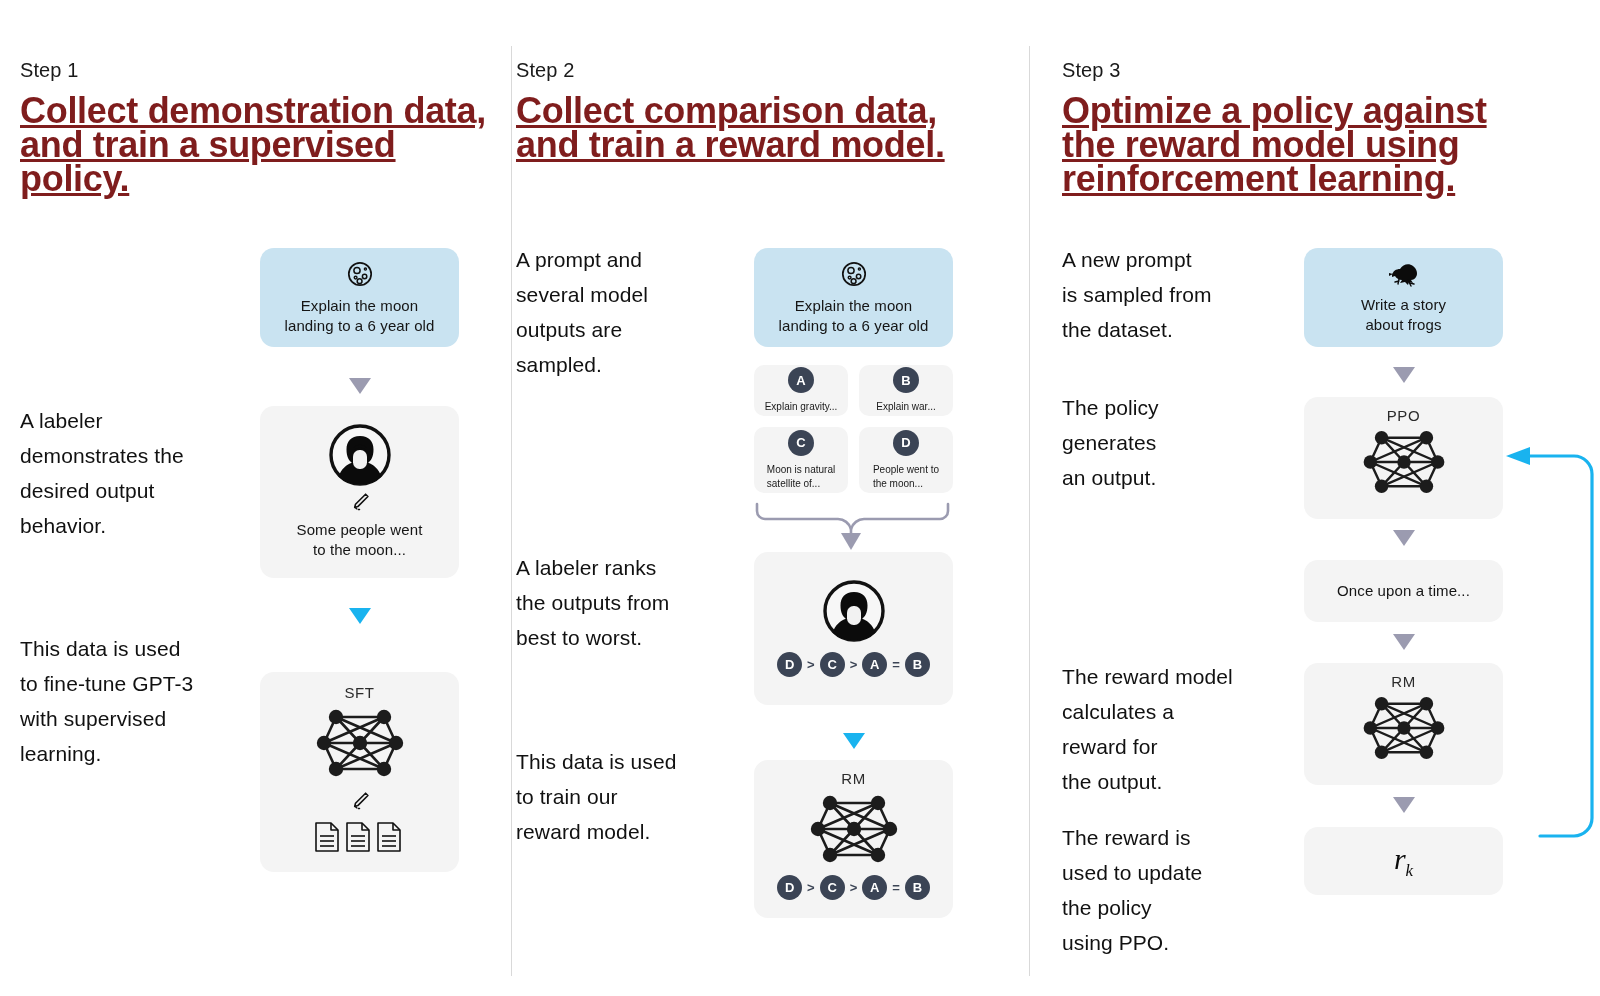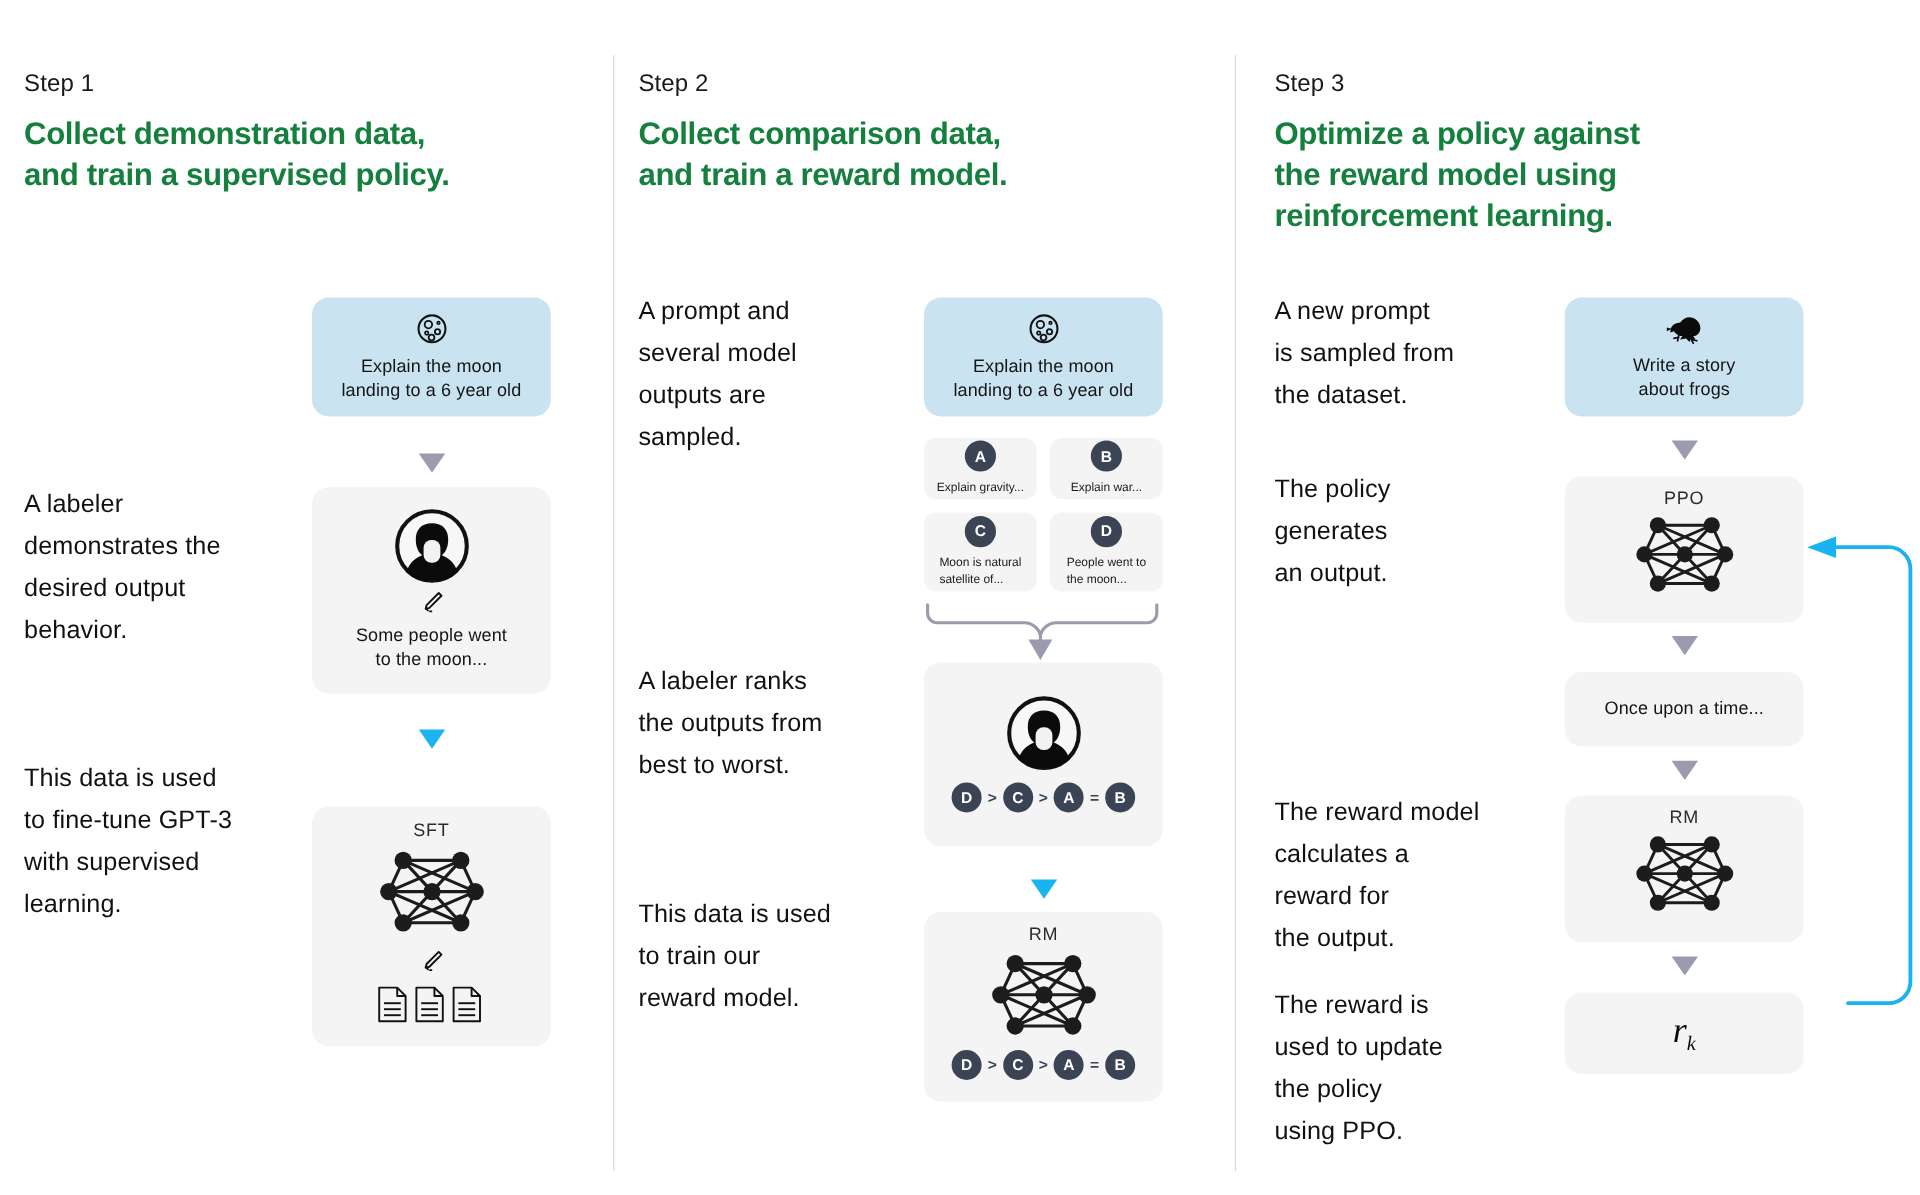--- a/index.html
+++ b/index.html
@@ -14,34 +14,34 @@
 
   .divider {
     position: absolute; top: 46px; width: 1px; height: 930px;
     background: #d9d9d9;
   }
   .divider.d1 { left: 511px; }
   .divider.d2 { left: 1029px; }
 
   .col { position: absolute; top: 0; height: 996px; }
   .col1 { left: 0px;    width: 511px; }
-  .col2 { left: 500px;  width: 517px; }
+  .col2 { left: 484px;  width: 517px; }
   .col3 { left: 1030px; width: 570px; }
 
   .step-label {
     position: absolute; left: 20px; top: 59px;
     font-size: 20px; color: #1a1a1a; letter-spacing: .1px;
   }
   .col3 .step-label { left: 32px; }
   .col2 .step-label { left: 32px; }
 
   .step-title {
     position: absolute; left: 20px; top: 94px;
-    font-size: 26px; font-weight: bold; line-height: 34px;
-    letter-spacing: -.3px; color: #15803d; white-space: pre-line;
+    font-size: 36px; font-weight: bold; line-height: 34px;
+    letter-spacing: -.3px; color: #7f1d1d; white-space: pre-line; text-decoration: underline;
   }
   .col2 .step-title { left: 32px; }
   .col3 .step-title { left: 32px; }
 
   .para {
     position: absolute; left: 20px;
     font-size: 21px; line-height: 35px; color: #111;
     white-space: pre-line; letter-spacing: .1px;
   }
   .col2 .para { left: 32px; }

